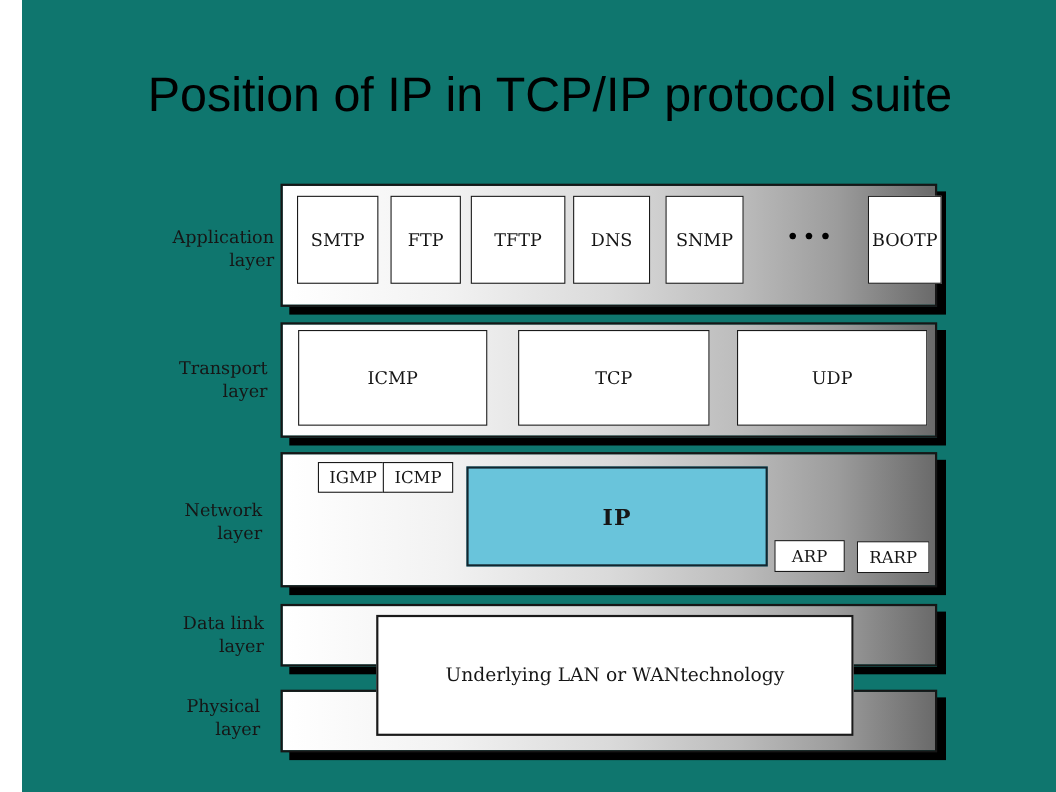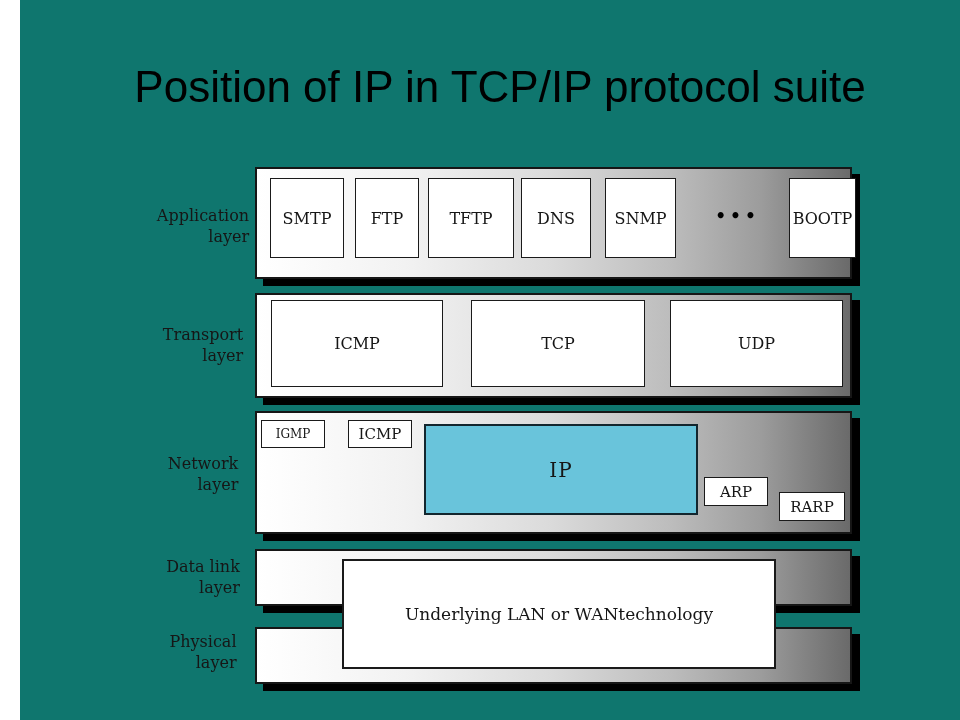--- a/index.html
+++ b/index.html
@@ -14,21 +14,21 @@
         border:2px solid #161616;
         background:linear-gradient(to right,#ffffff 0%,#f2f2f2 25%,#dadada 50%,#bcbcbc 70%,#9c9c9c 85%,#6a6a6a 100%);
         box-shadow:8px 7px 0 0 #000;}
   .pbox{position:absolute;background:#ffffff;border:1.5px solid #1a1a1a;
         display:flex;align-items:center;justify-content:center;
         font-size:16px;text-align:center;}
   .dots{position:absolute;font-family:"DejaVu Sans","Liberation Sans",sans-serif;
         font-weight:bold;font-size:17px;letter-spacing:4px;color:#000;}
   .ip-box{position:absolute;background:#69C4DB;border:2px solid #13262e;
         display:flex;align-items:center;justify-content:center;
-        font-size:20px;font-weight:normal;letter-spacing:1px;}
+        font-size:20px;font-weight:bold;letter-spacing:1px;}
   .underlying{position:absolute;left:322px;top:559px;width:430px;height:106px;
         background:#ffffff;border:2px solid #1a1a1a;z-index:5;
         display:flex;flex-direction:row;align-items:center;justify-content:center;
         font-size:17px;line-height:22px;text-align:center;}
 </style>
 </head>
 <body>
 
 <div class="stage">
 
@@ -65,24 +65,24 @@
     <div class="pbox" style="left:532px;top:9px;width:65px;height:78px">BOOTP</div>
   </div>
 
   <div class="band" style="top:293px;height:101px">
     <div class="pbox" style="left:14px;top:5px;width:170px;height:85px">ICMP</div>
     <div class="pbox" style="left:413px;top:5px;width:171px;height:85px">UDP</div>
     <div class="pbox" style="left:214px;top:5px;width:172px;height:85px">TCP</div>
   </div>
 
   <div class="band" style="top:411px;height:119px">
-    <div class="pbox" style="left:4px;top:7px;width:62px;height:26px;font-size:12px">IGMP</div>
+    <div class="pbox" style="left:32px;top:7px;width:62px;height:26px;font-size:15px">IGMP</div>
     <div class="pbox" style="left:91px;top:7px;width:62px;height:26px;font-size:15px">ICMP</div>
     <div class="ip-box" style="left:167px;top:11px;width:270px;height:87px">IP</div>
-    <div class="pbox" style="left:447px;top:64px;width:62px;height:27px;font-size:15px">ARP</div>
+    <div class="pbox" style="left:447px;top:78px;width:62px;height:27px;font-size:15px">ARP</div>
     <div class="pbox" style="left:522px;top:79px;width:64px;height:27px;font-size:15px">RARP</div>
   </div>
 
   <div class="band" style="top:549px;height:53px"></div>
 
   <div class="band" style="top:627px;height:53px"></div>
 
   <div class="underlying">
     <div>Underlying LAN or WAN</div>
     <div>technology</div>

